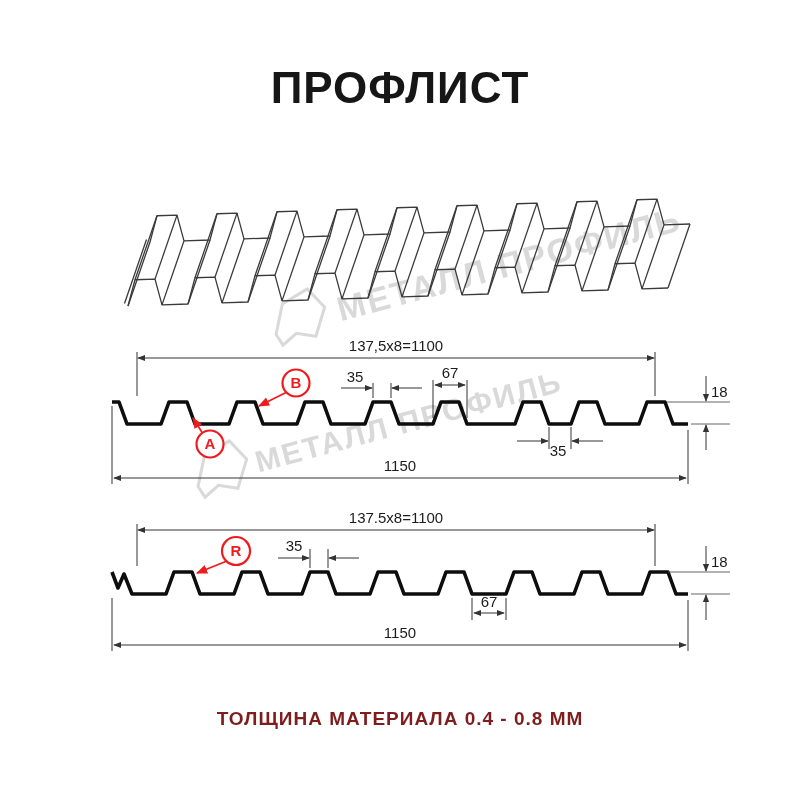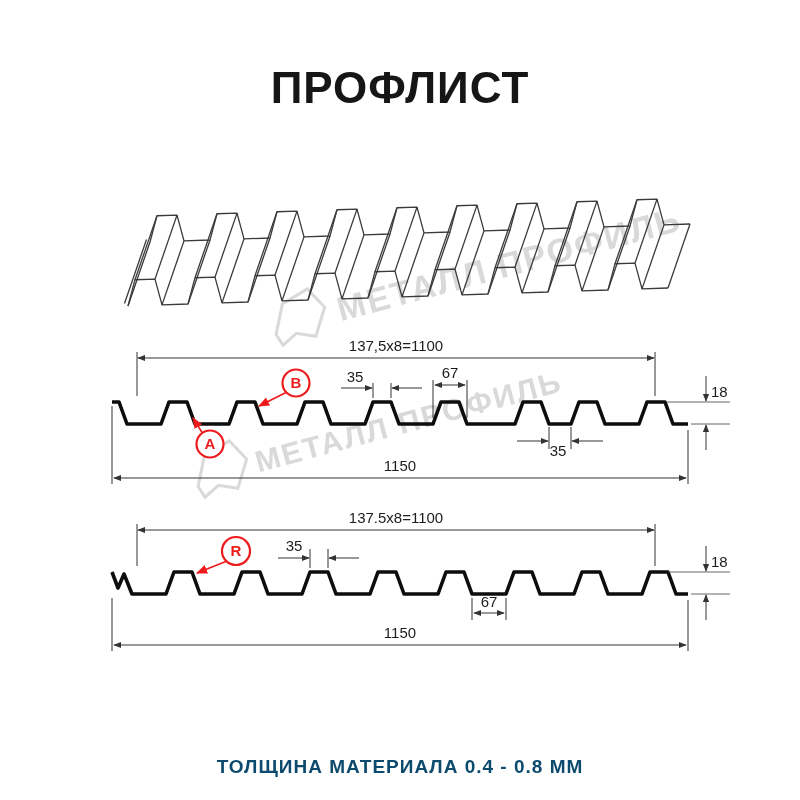--- a/index.html
+++ b/index.html
@@ -7,21 +7,21 @@
     --watermark:#d9d9d9; --profile:#0d0d0d; --wire:#3a3a3a;
   }
   html,body{margin:0;padding:0;background:#ffffff;}
   .page{position:relative;width:800px;height:782px;background:#fff;overflow:hidden;
         font-family:"Liberation Sans", sans-serif;}
   .title{position:absolute;top:64px;left:0;width:800px;text-align:center;
          font-size:44px;font-weight:800;letter-spacing:1px;color:var(--ink);line-height:1.1;}
   .subtitle{position:absolute;top:114px;left:0;width:800px;text-align:center;
          font-size:21px;font-weight:600;letter-spacing:1px;color:#222;}
   .footer{position:absolute;top:708px;left:0;width:800px;text-align:center;
-         font-size:19px;font-weight:600;letter-spacing:1px;color:#0c4a6e;margin-top:48px;}
+         font-size:19px;font-weight:600;letter-spacing:1px;color:#7f1d1d;}
   svg.drawing{position:absolute;left:0;top:0;}
   .wm polygon{fill:none;stroke:var(--watermark);stroke-width:3;}
   .wm text{fill:var(--watermark);font-weight:700;letter-spacing:2px;}
   .wm-large text{font-size:34px;}
   .wm-small text{font-size:30px;}
   .wire{fill:none;stroke:var(--wire);stroke-width:1.3;stroke-linejoin:round;}
   .prof{fill:none;stroke:var(--profile);stroke-width:3.6;stroke-linejoin:round;}
   .dims line{stroke:var(--line);stroke-width:1;}
   .dims line.thin{stroke-width:0.9;stroke:#555;}
   .arr2{marker-start:url(#aB);marker-end:url(#aB);}

